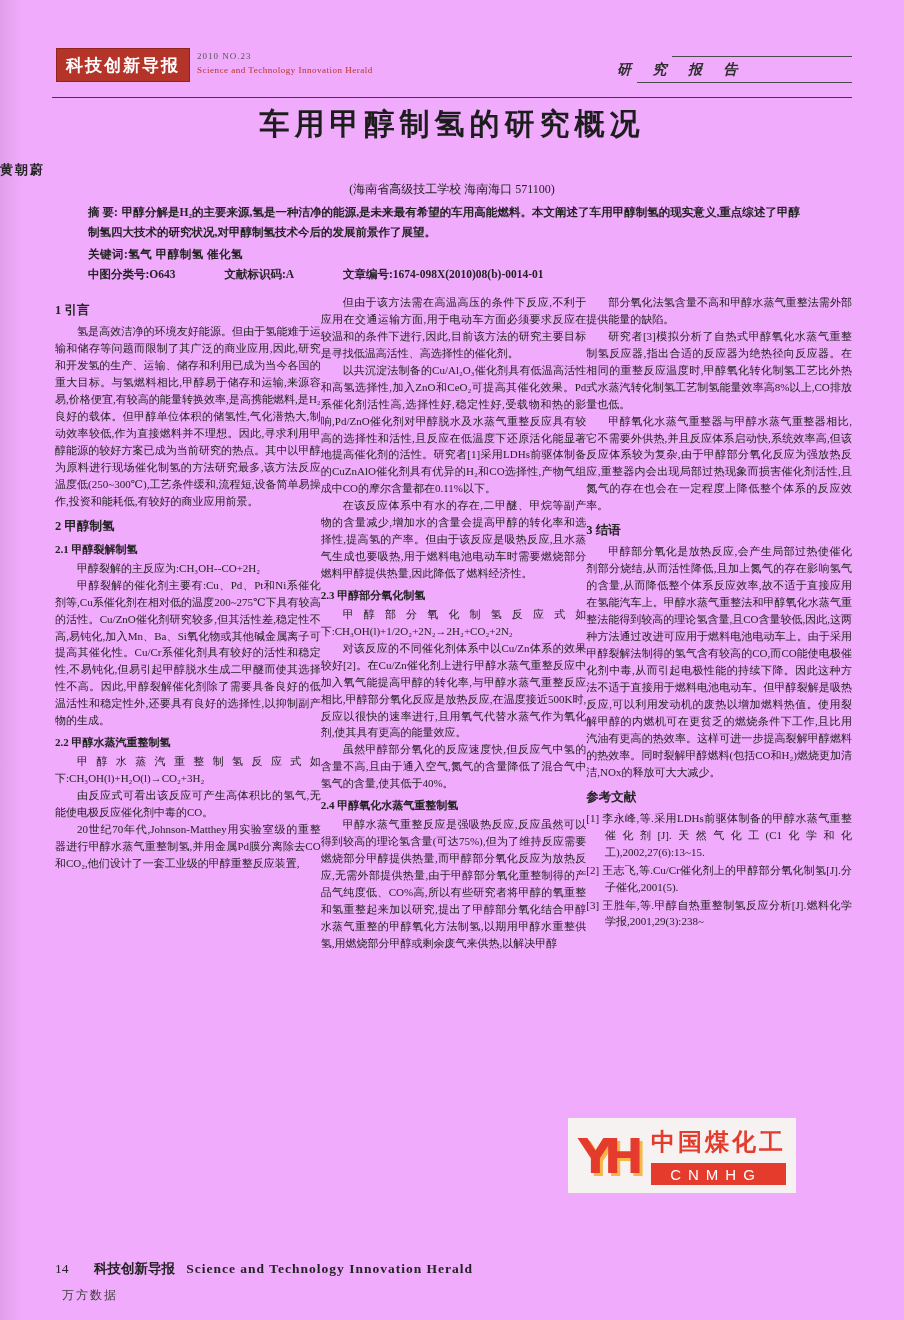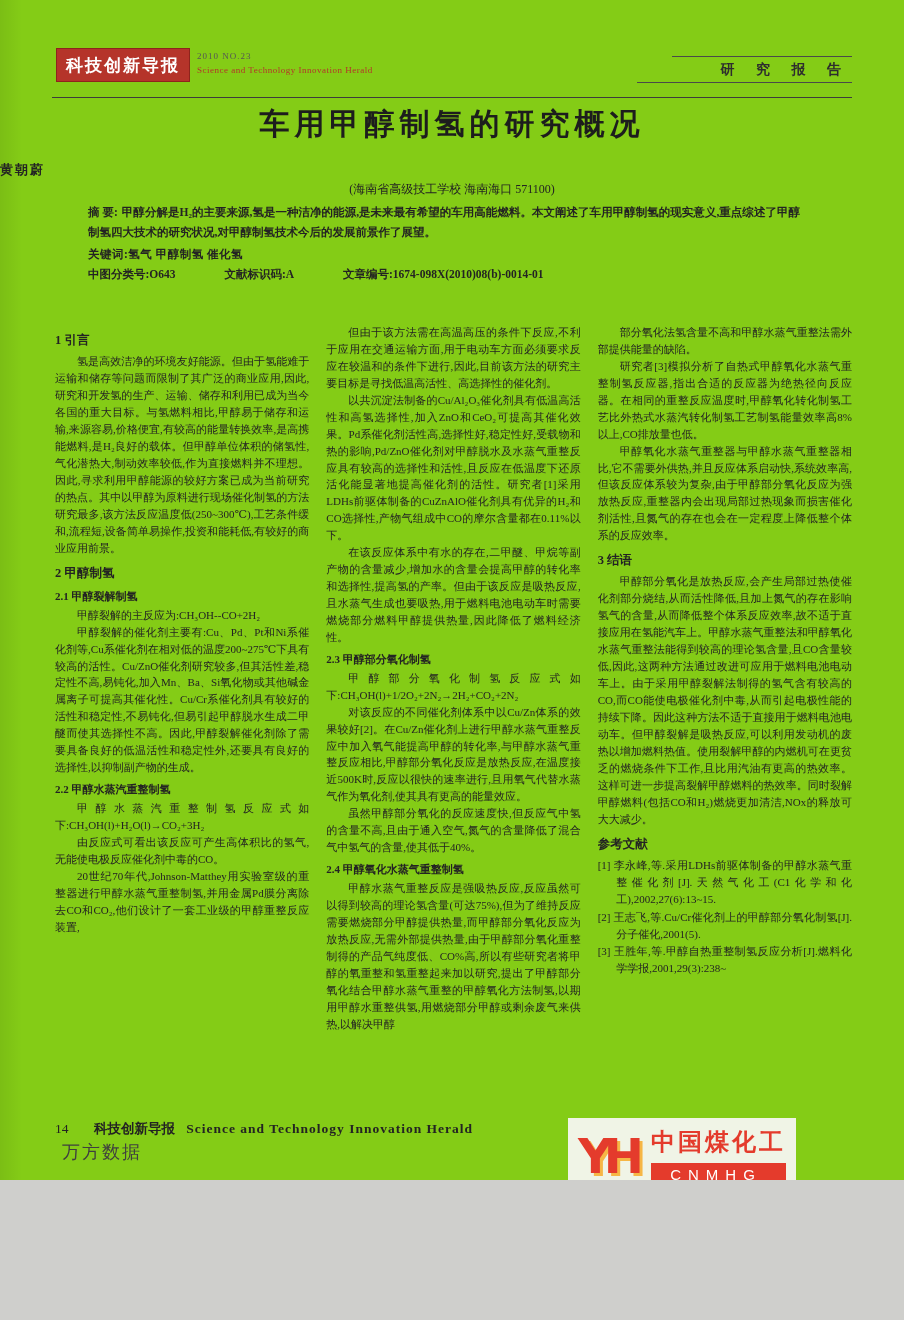--- a/index.html
+++ b/index.html
@@ -1,57 +1,57 @@
 <!DOCTYPE html>
 <html><head>
 <meta charset="utf-8">
 <style>
   html,body { margin:0; padding:0; background:#cfcfcc; }
   .page {
-    position:relative; width:904px; height:1180px; margin:0 auto;
-    background:#84cc16; overflow:hidden; color:#232323;
+    position:relative; width:904px; height:1320px; margin:0 auto;
+    background:#f0abfc; overflow:hidden; color:#232323;
     font-family:"Liberation Serif","DejaVu Serif",serif;
   }
   .page::before{
     content:""; position:absolute; left:0; top:0; bottom:0; width:22px;
     background:linear-gradient(to right, rgba(0,0,0,0.07), rgba(0,0,0,0)); pointer-events:none;
   }
   
   .masthead { position:absolute; top:48px; left:56px; display:flex; align-items:flex-start; }
   .m-box { background:#b5342a; color:#fff; font-weight:bold; font-size:17px; letter-spacing:2px;
            padding:5px 9px 4px; border:1px solid #8e241c; }
   .m-meta { margin-left:7px; padding-top:2px; line-height:1.5; }
   .m-issue { font-size:9px; color:#555; letter-spacing:1px; }
   .m-en { font-size:9px; color:#b5342a; letter-spacing:0.5px; }
   
   .section-tag { position:absolute; top:56px; right:52px; width:235px; }
   .st-line-top { border-top:1px solid #4a4a4a; margin-left:55px; }
-  .st-text { text-align:right; font-size:14px; font-weight:bold; 
+  .st-text { font-size:14px; font-weight:bold; font-style:italic;
              letter-spacing:9px; padding:4px 2px 3px 0; color:#2e2e2e; }
   .st-line-bottom { border-top:1px solid #4a4a4a; margin-left:20px; }
   .headrule { position:absolute; top:97px; left:52px; right:52px; border-top:1.5px solid #3c3c3c; }
   
   .title { position:absolute; top:104px; left:0; width:100%; margin:0; text-align:center;
            font-size:30px; font-weight:bold; letter-spacing:5px; color:#1d1d1d; }
   .author { position:absolute; top:161px; left:0; width:100%; text-align:left;
             font-size:13px; font-weight:bold; letter-spacing:2px; }
   .affil { position:absolute; top:181px; left:0; width:100%; text-align:center; font-size:12px; }
   
   .frontmatter { position:absolute; top:203px; left:88px; right:104px; }
   .frontmatter p { margin:0 0 5px; }
   .abstract { font-size:11.5px; font-weight:bold; line-height:1.7; text-align:justify; }
   .abstract .lab { margin-right:4px; }
   .keywords { font-size:11.5px; font-weight:bold; letter-spacing:0.5px; }
   .clcline { font-size:11.5px; font-weight:bold; }
   .clcline .grp { display:inline-block; margin-right:46px; }
   .clcline .grp:last-child { margin-right:12px; }
   
   .body-columns { position:absolute; top:294px; left:55px; right:52px; height:948px;
-                  display:grid; grid-template-columns:1fr 1fr 1fr; column-gap:17px;
-                  font-size:11px; line-height:1.54; overflow:hidden;margin-top:30px; }
+                  display:grid; grid-template-columns:1fr 1fr 1fr; 
+                  font-size:11px; line-height:1.54; overflow:hidden; }
   .col { overflow:hidden; text-align:justify; }
   .blk { margin:0; }
   .blk.p { text-indent:2em; }
   .blk.h1 { font-weight:bold; font-size:12.5px; margin:7px 0 3px; }
   .blk.h2 { font-weight:bold; font-size:11px; margin:5px 0 2px; }
   .blk.ref { padding-left:1.7em; text-indent:-1.7em; margin:1px 0; }
   
   .cnmhg { position:absolute; top:1118px; right:108px; display:flex; align-items:center;
            background:rgba(246,245,241,0.95); padding:8px 10px; }
   .mark { font-family:"DejaVu Sans","Liberation Sans",sans-serif; font-weight:bold; font-size:48px;
@@ -59,21 +59,21 @@
           text-shadow:3px 3px 0 rgba(247,166,29,0.8); }
   .cnm-right { display:flex; flex-direction:column; }
   .cn-name { color:#e43b2c; font-weight:bold; font-size:24px; letter-spacing:3px;text-align:center; }
   .cn-box { background:#e43b2c; color:#fff; font-family:"Liberation Sans",sans-serif;
             font-size:15px; letter-spacing:7px; text-align:center; padding:3px 12px 2px 7px; margin-top:5px; }
   
   .footer { position:absolute; left:55px; bottom:42px; font-size:13.5px; }
   .pageno { margin-right:22px; }
   .fj-cn { font-weight:bold; margin-right:8px; }
   .fj-en { font-weight:bold; letter-spacing:1px; }
-  .wanfang { position:absolute; left:62px; bottom:16px; font-size:18px; color:#3f3f3f; letter-spacing:2px; }
+  .wanfang { position:absolute; left:62px; bottom:16px; font-size:12px; color:#3f3f3f; letter-spacing:2px; }
 </style>
 </head>
 <body>
 
 <div class="page">
 
   <div class="masthead">
     <div class="m-box">科技创新导报</div>
     <div class="m-meta">
       <div class="m-issue">2010  NO.23</div>

